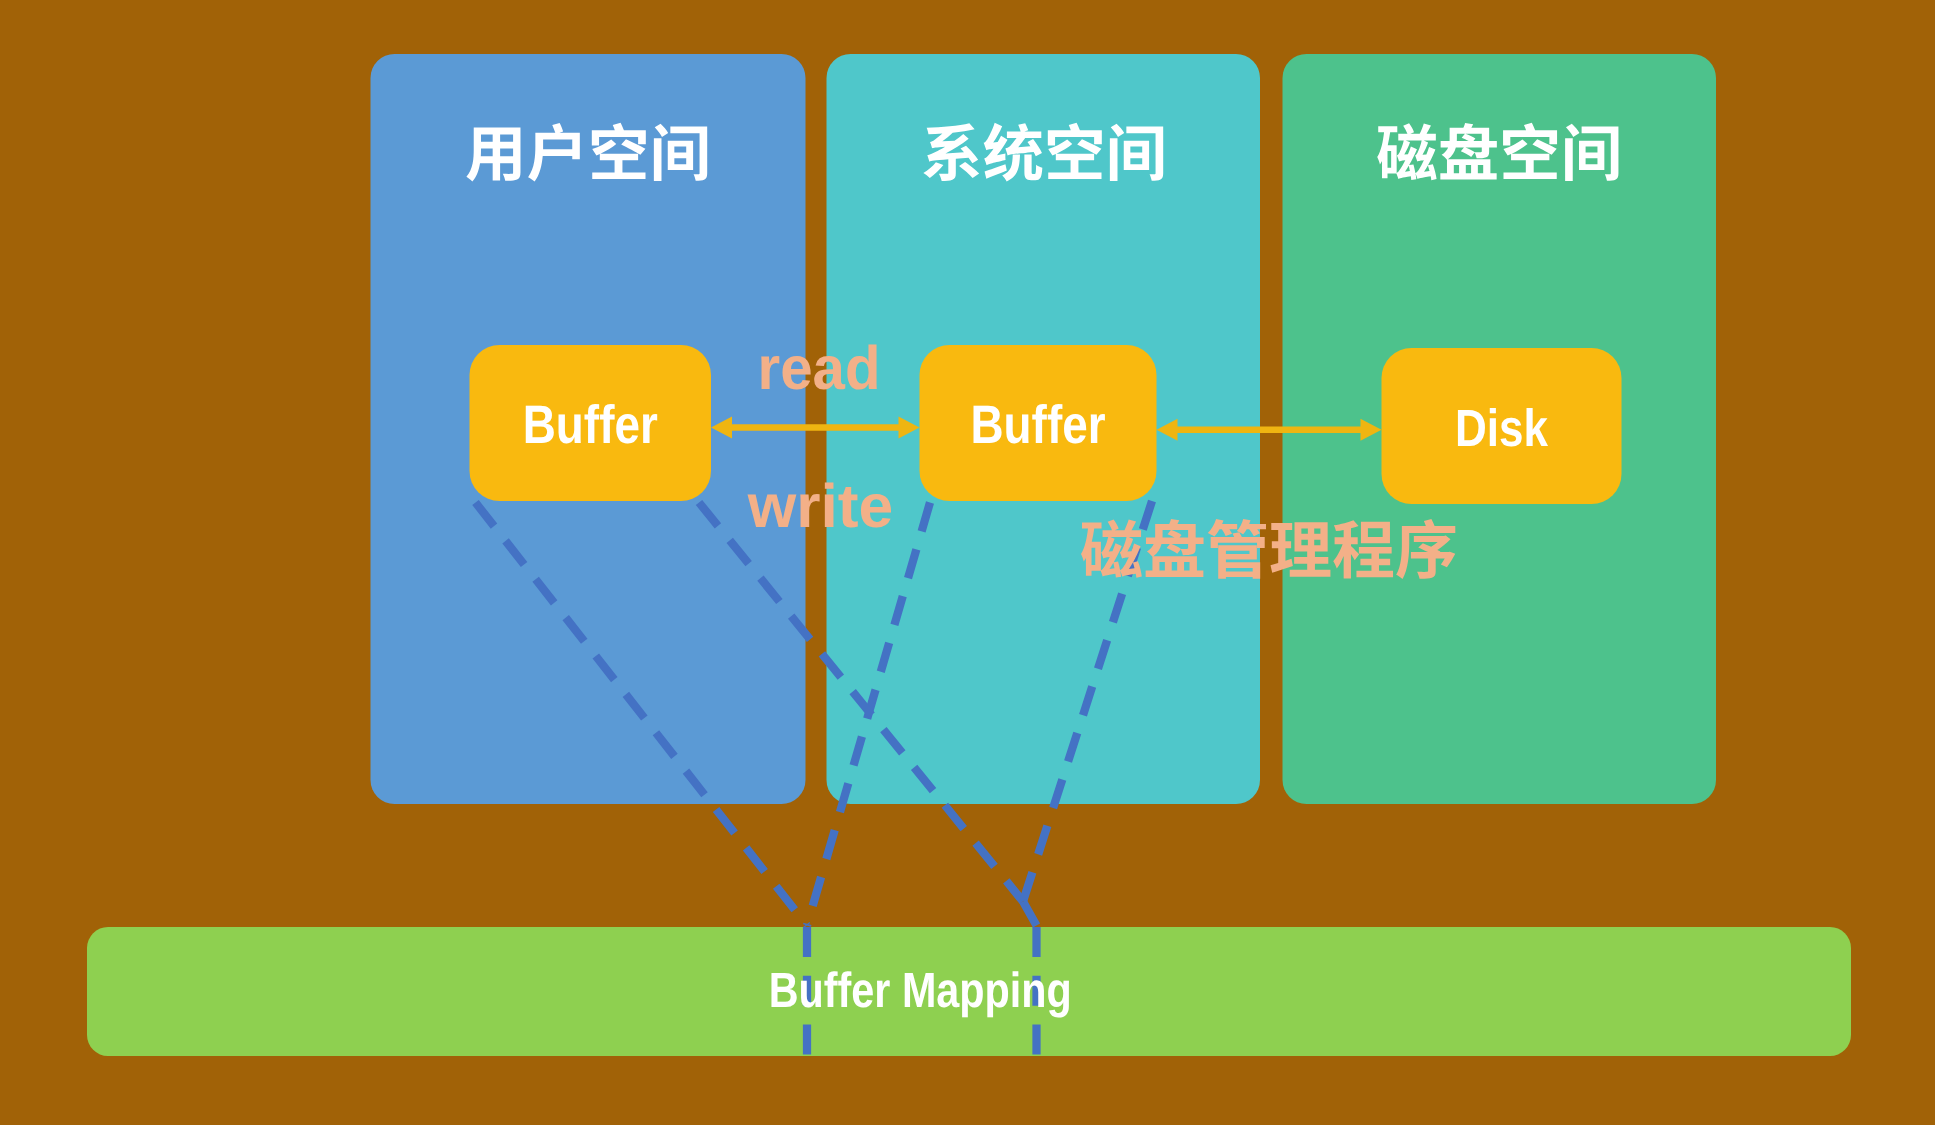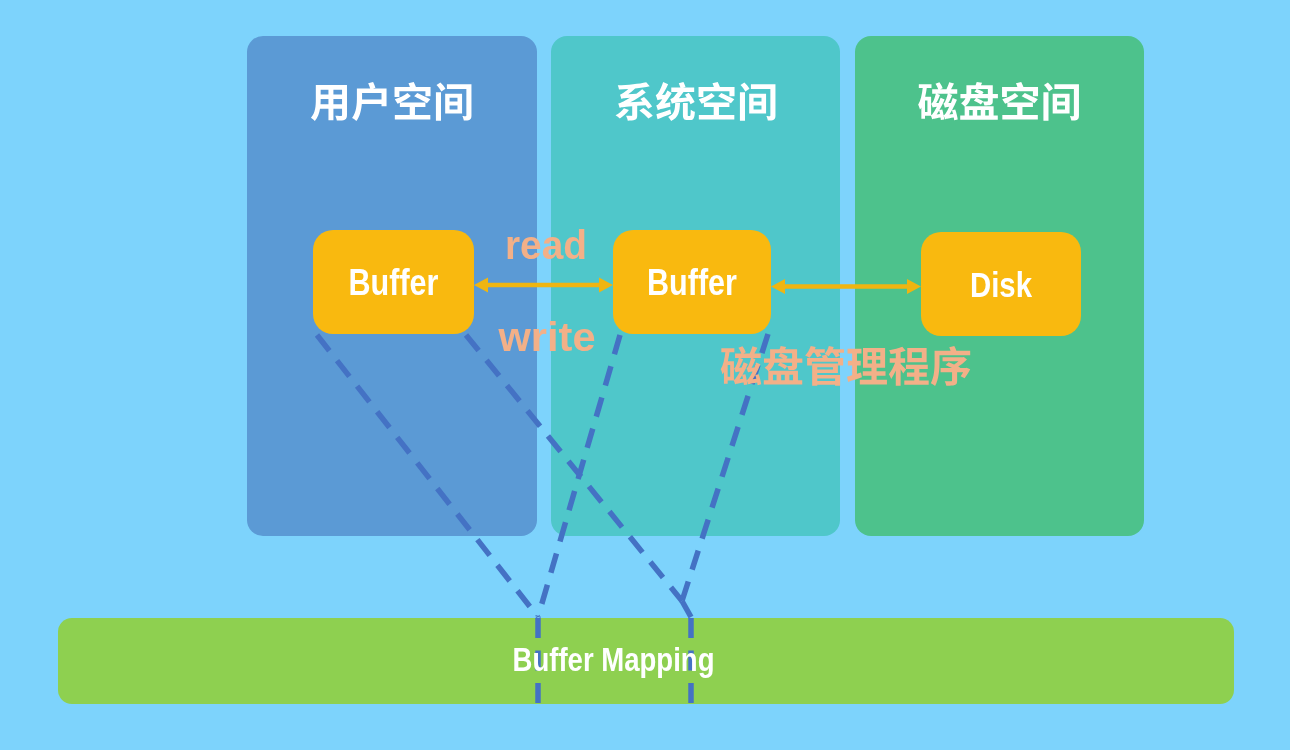--- a/index.html
+++ b/index.html
@@ -1,17 +1,17 @@
 <!DOCTYPE html>
 <html><head>
 <meta charset="utf-8">
 <style>
   html, body { margin: 0; padding: 0; }
   body { width: 1290px; height: 750px; overflow: hidden; font-family: "Liberation Sans", sans-serif; }
-  .stage { position: relative; width: 1290px; height: 750px; background: #7dd3fc; }
+  .stage { position: relative; width: 1290px; height: 750px; background: #a16207; }
   svg text { font-family: "Liberation Sans", sans-serif; font-weight: bold; }
   .hidden-cjk-text { fill: transparent; }
 </style>
 </head>
 <body>
 
 <div class="stage">
 <svg width="1290" height="750" viewBox="0 0 1290 750" xmlns="http://www.w3.org/2000/svg">
 
   <rect x="247" y="36" width="290" height="500" rx="16" fill="#5B9AD5"></rect>

